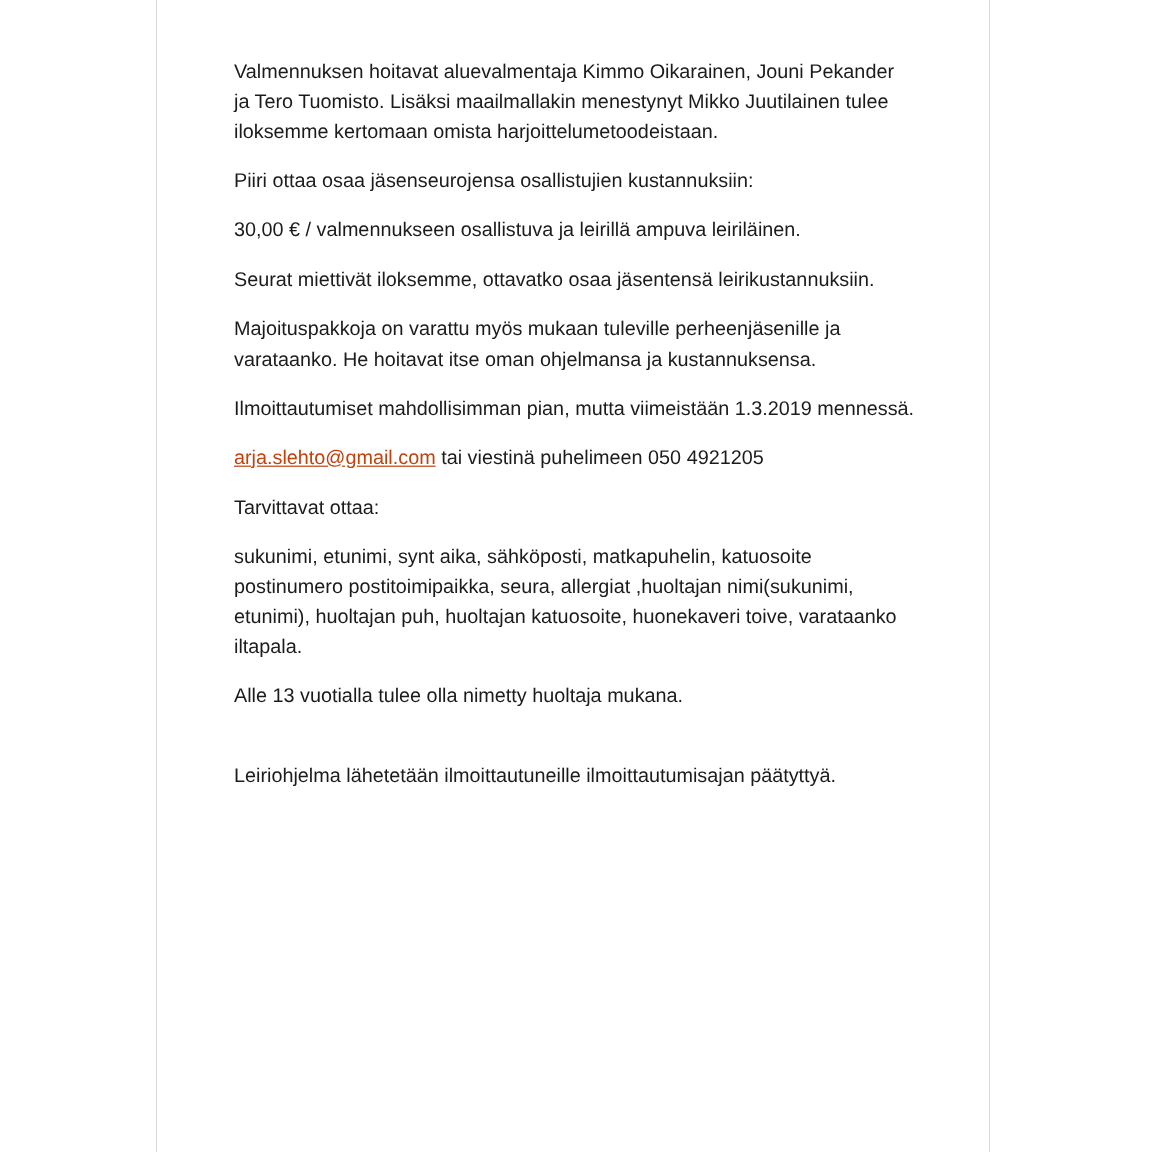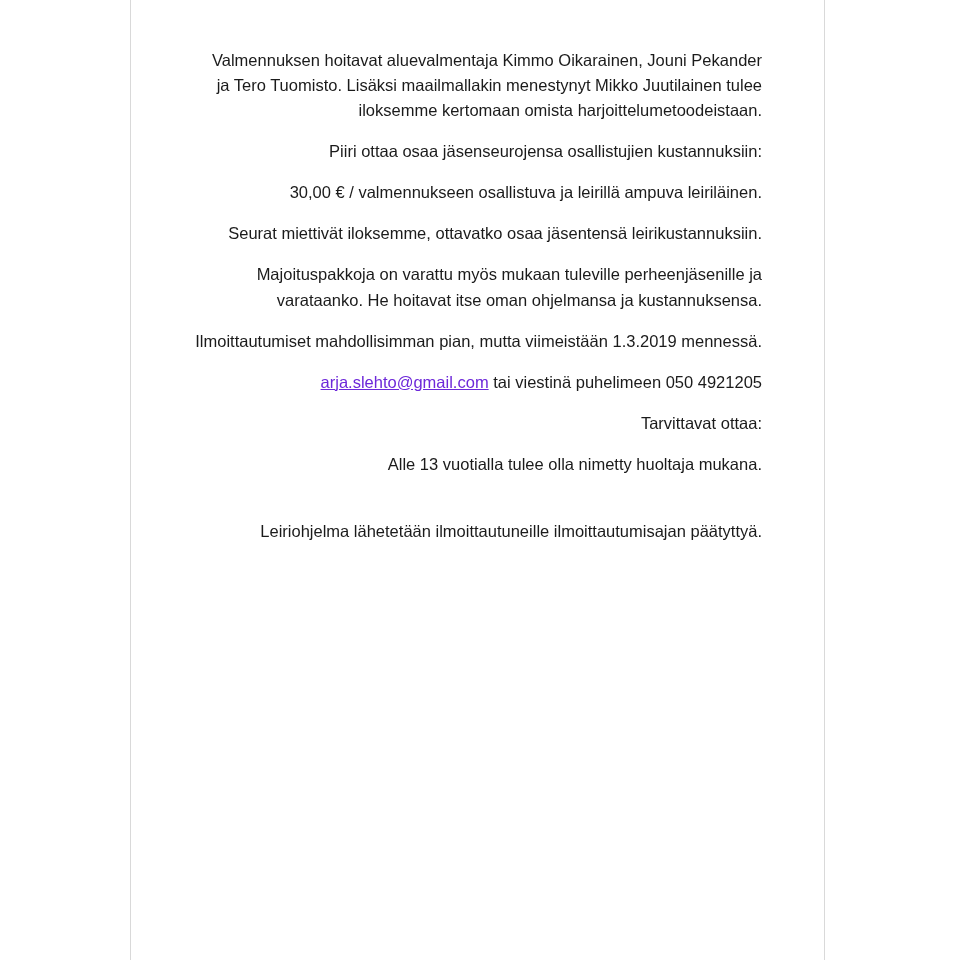--- a/index.html
+++ b/index.html
@@ -39,35 +39,34 @@
   }
   .document {
     position: absolute;
     left: 131px;
     top: 0;
     width: 693px;
     height: 960px;
     background: #ffffff;
     box-sizing: border-box;
     padding: 48px 62px 12px 64px;
-    text-align: right;
   }
   .doc-body {
     color: #1b1b1b;
     font-size: 16.5px;
     line-height: 1.52;
   }
   .para {
     margin: 0 0 16px 0;
   }
   .bold {
     font-weight: normal;
   }
   .email-link {
-    color: #6d28d9;
+    color: #c2410c;
     text-decoration: underline;
   }
   .spacer {
     height: 26px;
   }
 </style>
 </head>
 <body>
 
 <div class="page-wrap">
@@ -90,20 +89,21 @@
 
       <p class="para bold">Ilmoittautumiset mahdollisimman pian, mutta viimeistään 1.3.2019 mennessä.</p>
 
 
       <p class="para">
         <a class="email-link" href="#">arja.slehto@gmail.com</a><span> tai viestinä puhelimeen 050 4921205</span>
       </p>
 
       <p class="para">Tarvittavat  ottaa:</p>
 
+      <p class="para">sukunimi, etunimi, synt aika, sähköposti, matkapuhelin, katuosoite postinumero postitoimipaikka, seura, allergiat ,huoltajan nimi(sukunimi, etunimi), huoltajan puh, huoltajan katuosoite, huonekaveri toive, varataanko iltapala.</p>
 
       <p class="para">Alle 13 vuotialla tulee olla nimetty huoltaja mukana.</p>
 
       <div class="spacer"></div>
 
       <p class="para">Leiriohjelma lähetetään ilmoittautuneille ilmoittautumisajan päätyttyä.</p>
 
     </div>
   </div>
 

